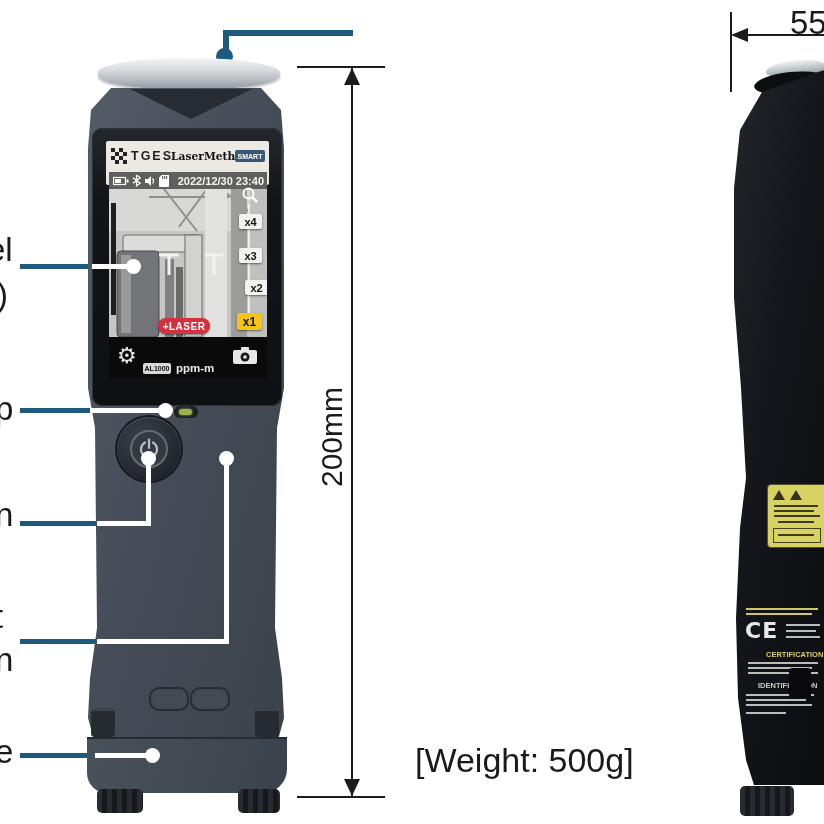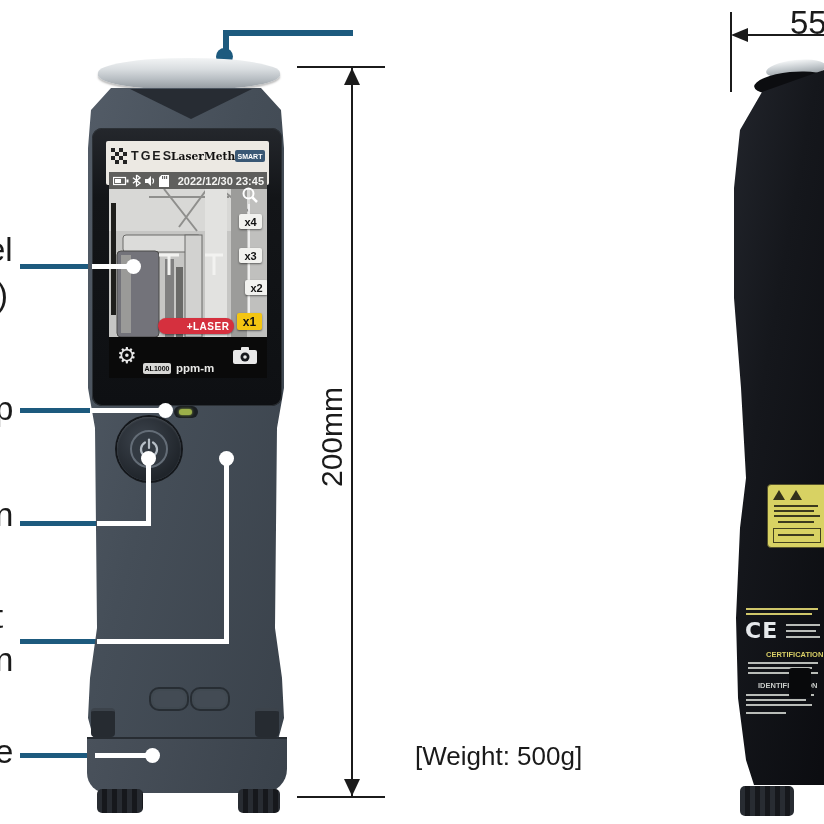--- a/index.html
+++ b/index.html
@@ -1,19 +1,19 @@
 <!DOCTYPE html>
 <html><head>
 <meta charset="utf-8">
 <style>
   html,body{margin:0;padding:0;background:#fff;}
   .page{position:relative;width:824px;height:824px;overflow:hidden;background:#fff;
         font-family:"Liberation Sans",sans-serif;color:#181818;}
   .a{position:absolute;}
-  .ann{font-size:26px;color:#1a1a1a;white-space:nowrap;}
+  .ann{font-size:34px;color:#1a1a1a;white-space:nowrap;}
   .frag{font-size:33px;color:#1a1a1a;white-space:nowrap;}
   .lead-blue{background:#1d5a7e;height:5px;}
   .lead-white{background:#ffffff;}
   .dot-w{width:15px;height:15px;border-radius:50%;background:#fff;}
   .dot-b{border-radius:50%;background:#1d5a7e;}
   .dim-line{background:#1b1b1b;}
   .arr{width:0;height:0;}
   
   .cap{background:linear-gradient(180deg,#f2f4f5 0%,#d9dde0 35%,#b9bfc4 65%,#8f969c 100%);
        border-radius:50%/46%;box-shadow:0 2px 2px rgba(0,0,0,.25);}
@@ -142,21 +142,21 @@
       <svg style="margin-left:3px;" width="12" height="12" viewBox="0 0 12 12">
         <polygon points="1,4 4,4 7,1 7,11 4,8 1,8" fill="#fff"></polygon>
         <path d="M8.5 3.5 A3.5 3.5 0 0 1 8.5 8.5" fill="none" stroke="#fff" stroke-width="1.2"></path>
       </svg>
       <svg style="margin-left:3px;" width="10" height="12" viewBox="0 0 10 12">
         <path d="M2.5 0 H10 V12 H0 V2.5 Z" fill="#fff"></path>
         <rect x="3" y="1" width="1.2" height="3" fill="#666"></rect>
         <rect x="5" y="1" width="1.2" height="3" fill="#666"></rect>
         <rect x="7" y="1" width="1.2" height="3" fill="#666"></rect>
       </svg>
-      <div class="sdate">2022/12/30 23:45</div>
+      <div class="sdate">2022/12/30 23:40</div>
     </div>
 
     <svg class="a" style="left:0;top:17px;" width="158" height="148" viewBox="0 0 158 148">
       <rect width="158" height="148" fill="#c6c6c4"></rect>
       <rect x="0" y="0" width="158" height="42" fill="#d8d8d6"></rect>
       <path d="M55 0 L88 42 M98 0 L70 38 M112 0 L152 32 M40 8 L120 8" stroke="#8f8f8d" stroke-width="2" fill="none"></path>
       <rect x="96" y="0" width="22" height="148" fill="#e2e2e0" stroke="#78787
 
 6" stroke-width="1"></rect>
       <rect x="122" y="0" width="16" height="148" fill="#9c9c9a"></rect>
@@ -174,21 +174,21 @@
     <svg class="a" style="left:131px;top:14px;" width="20" height="18" viewBox="0 0 18 18">
       <circle cx="7.5" cy="7.5" r="5" fill="none" stroke="#fff" stroke-width="2"></circle>
       <line x1="11.5" y1="11.5" x2="16" y2="16" stroke="#fff" stroke-width="2.5"></line>
     </svg>
     <div class="a" style="left:139px;top:32px;width:2px;height:122px;background:#f5f5f5;opacity:.85;"></div>
     <div class="a zbadge" style="left:130px;top:42px;">x4</div>
     <div class="a zbadge" style="left:130px;top:76px;">x3</div>
     <div class="a zbadge" style="left:136px;top:108px;">x2</div>
     <div class="a zbadge active" style="left:128px;top:141px;">x1</div>
 
-    <div class="a laser" style="left:49px;top:146px;width:52px;height:16px;padding-left:24px;">+LASER</div>
+    <div class="a laser" style="left:49px;top:146px;width:52px;height:16px;">+LASER</div>
 
     <div class="a botbar" style="left:0;top:165px;width:158px;height:41px;">
       <div class="a gear" style="left:8px;top:8px;">⚙</div>
       <div class="a albadge" style="left:34px;top:26px;width:28px;height:11px;">AL1000</div>
       <div class="a unit" style="left:67px;top:25px;">ppm-m</div>
       <svg class="a" style="left:124px;top:10px;" width="24" height="17" viewBox="0 0 24 17">
         <rect x="8" y="0" width="8" height="5" rx="1" fill="#e9e9e9"></rect>
         <rect x="0" y="3" width="24" height="14" rx="2" fill="#e9e9e9"></rect>
         <circle cx="12" cy="10" r="4.5" fill="#17191d"></circle>
         <circle cx="12" cy="10" r="1.8" fill="#e9e9e9"></circle>

